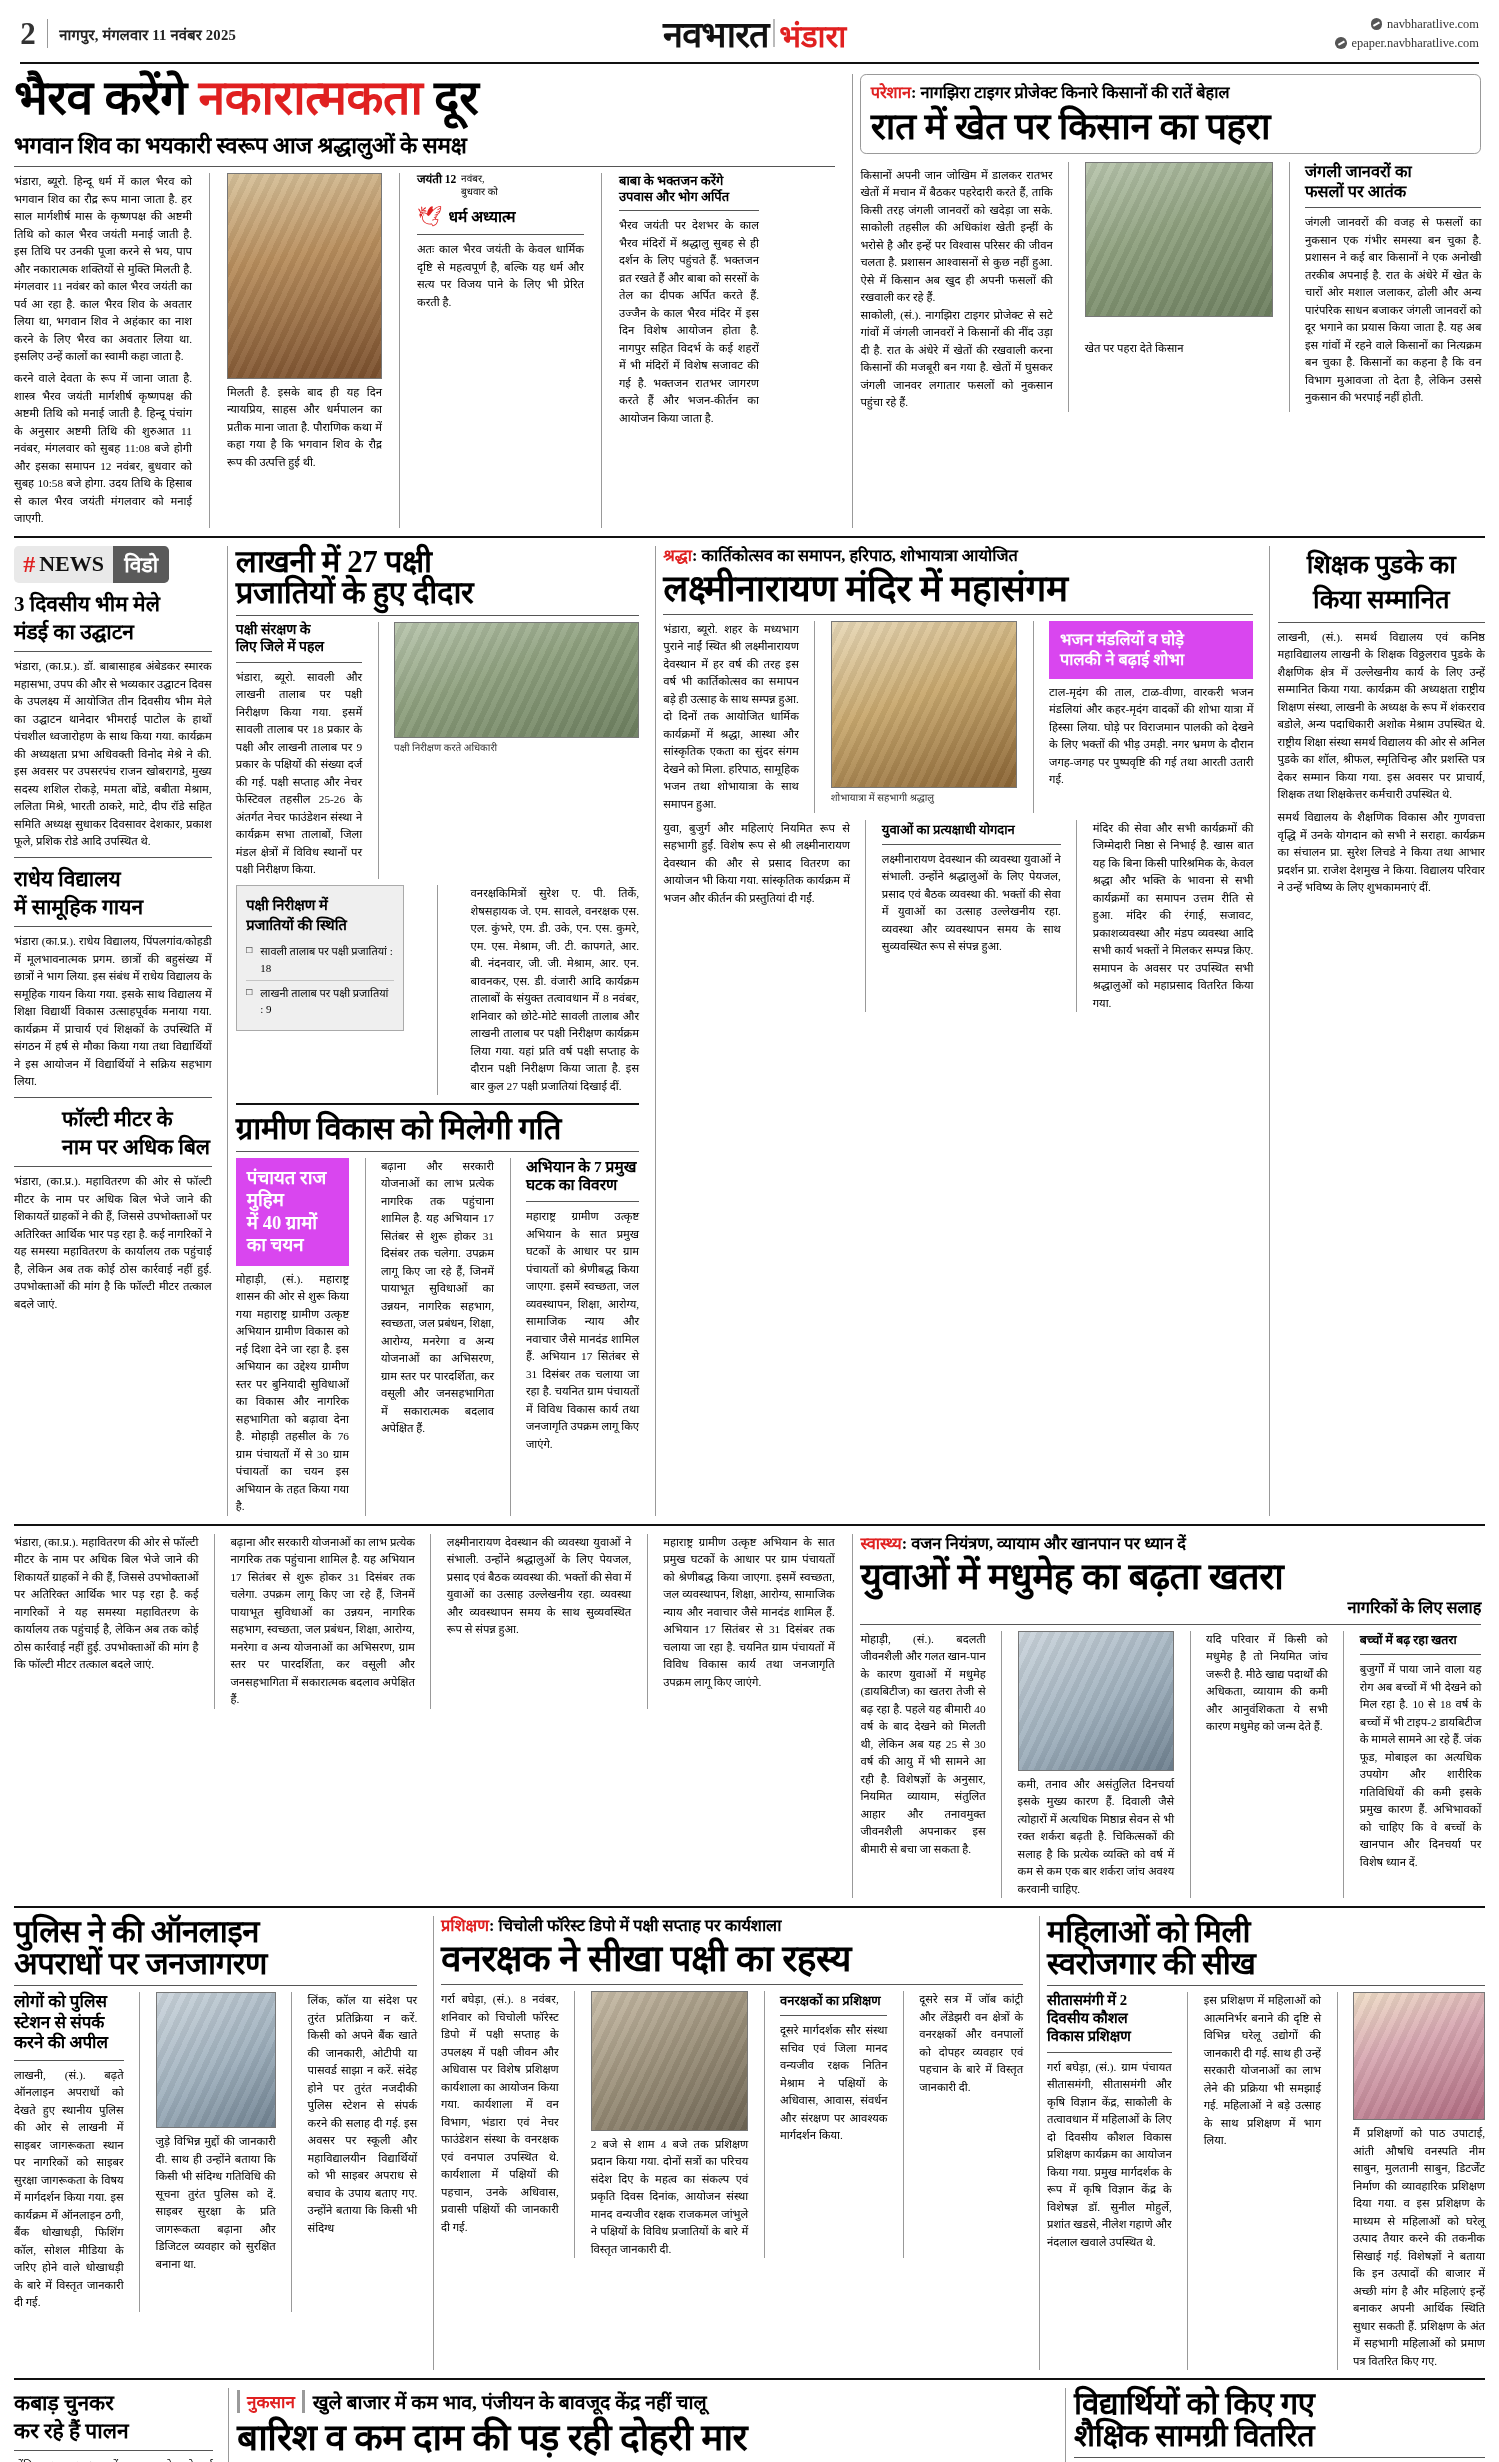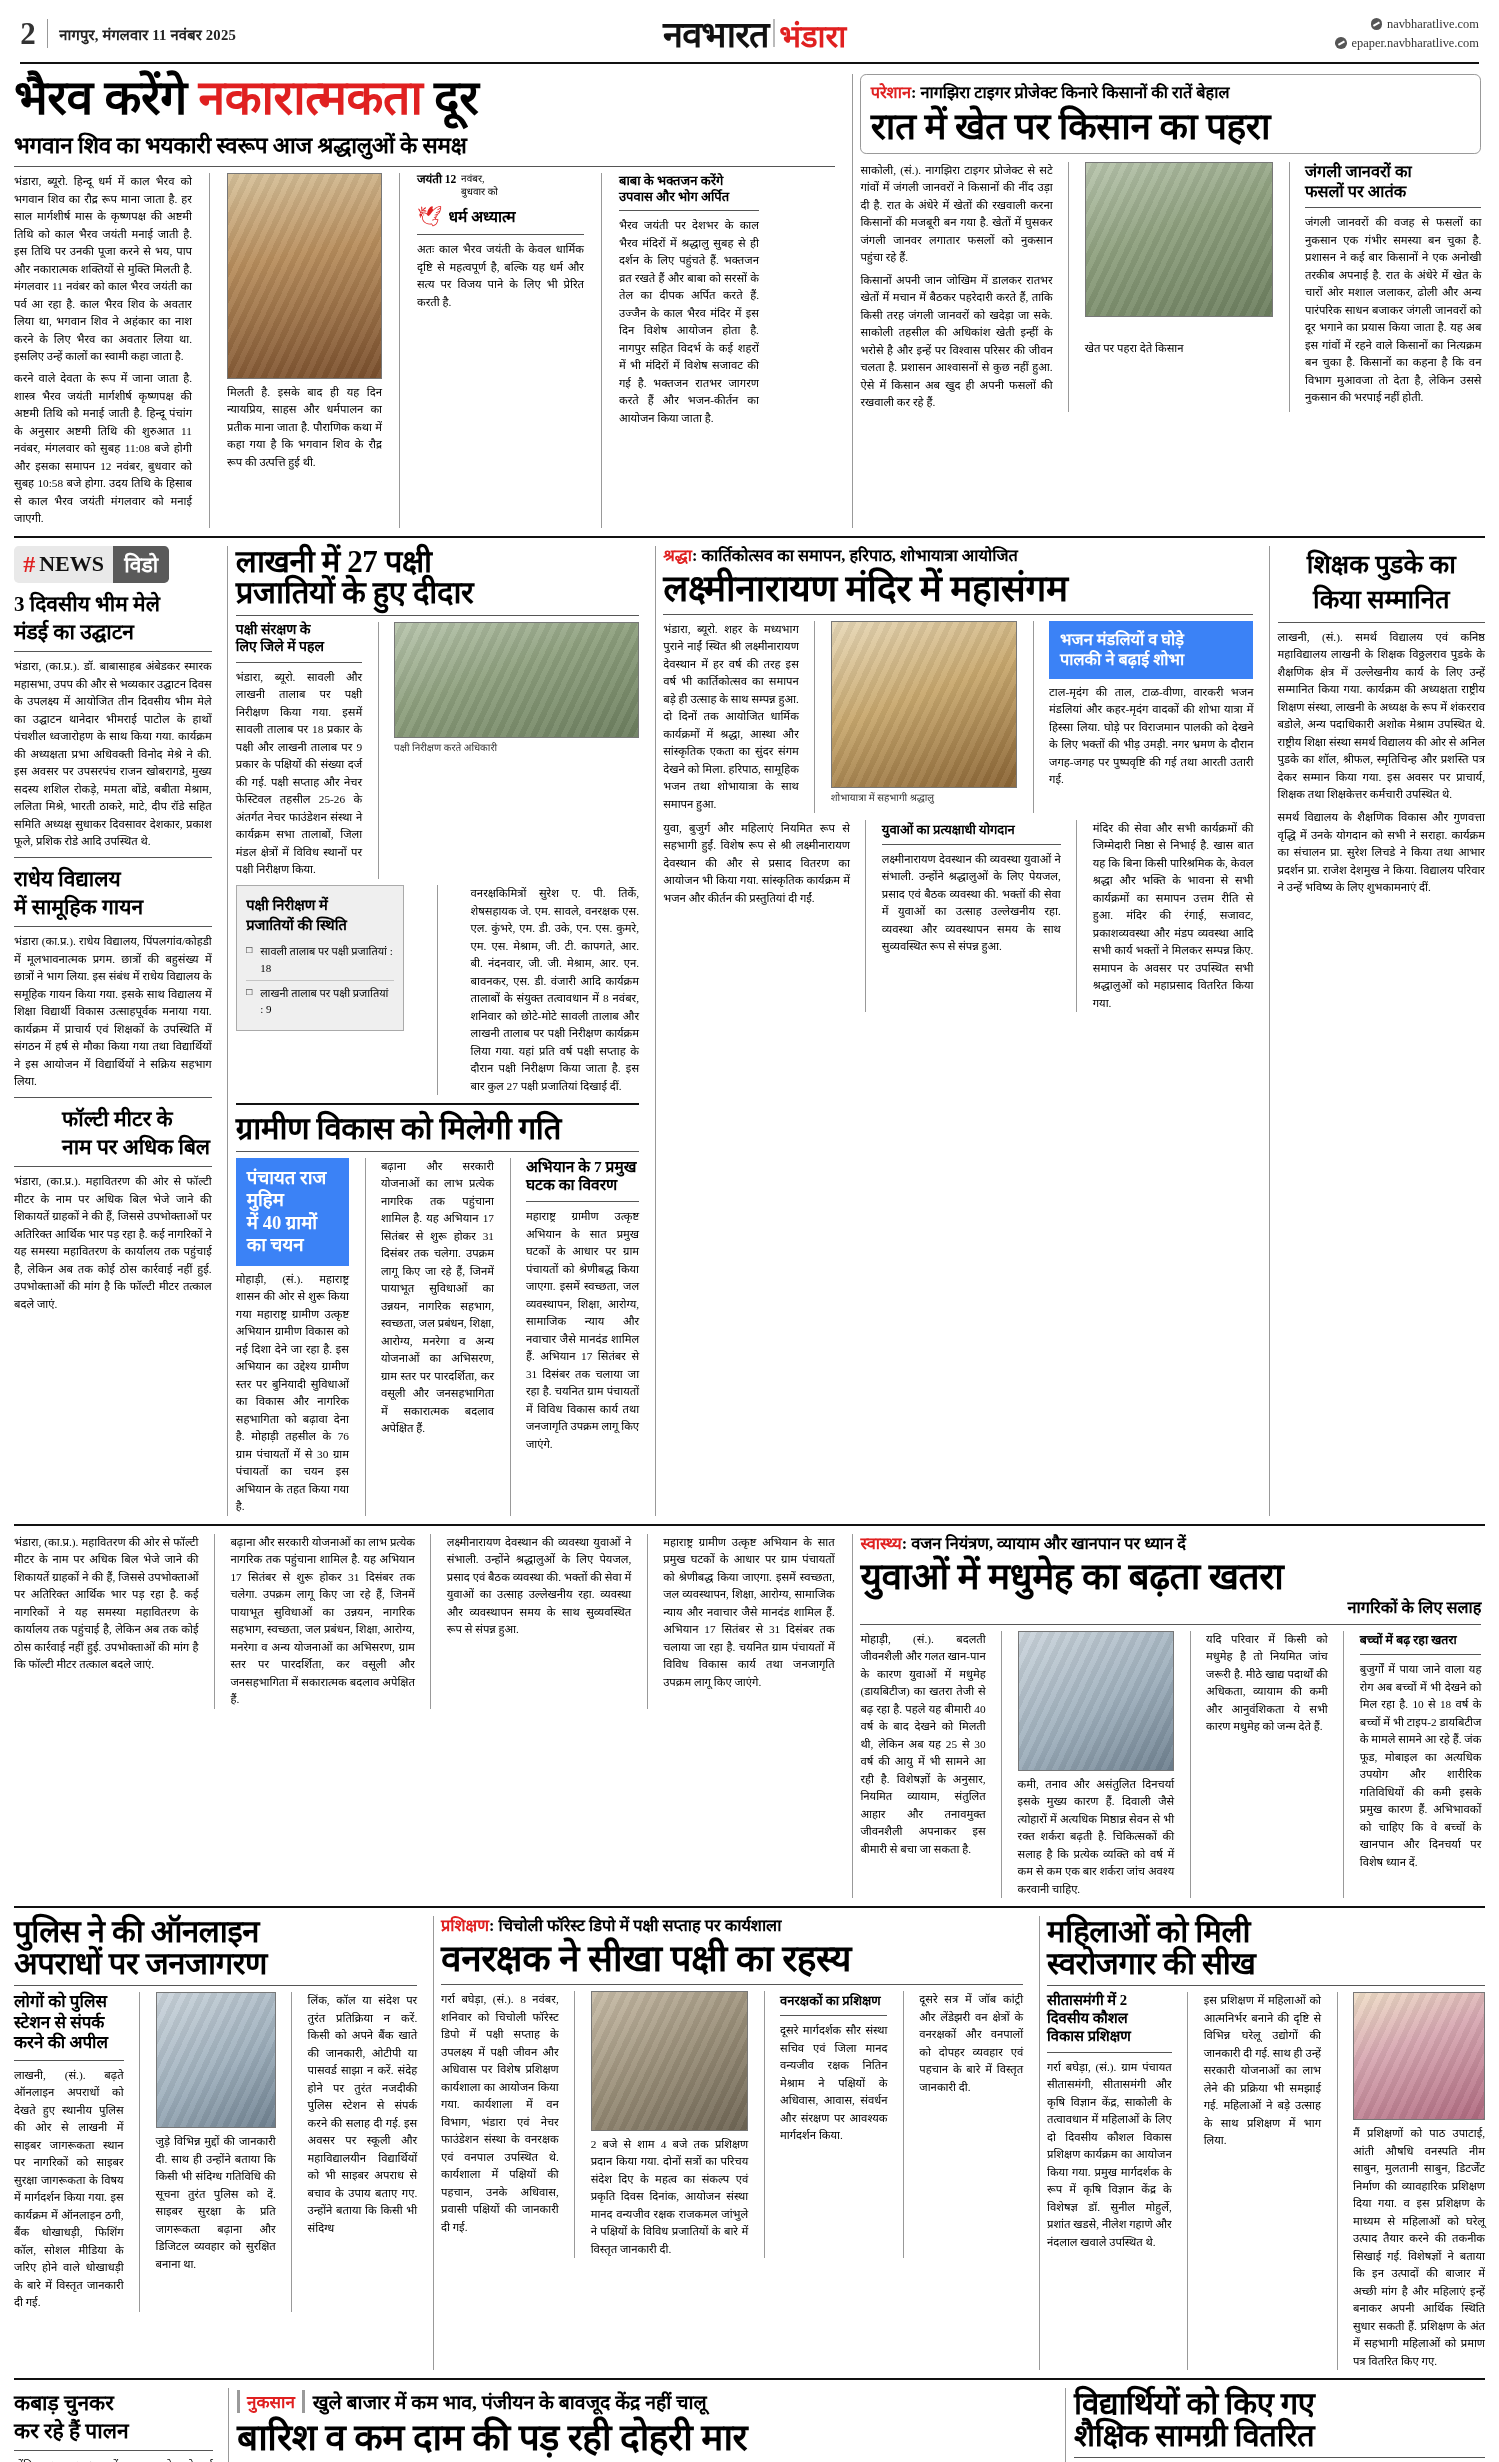--- a/index.html
+++ b/index.html
@@ -59,21 +59,21 @@
 
   .factbox { background:#f7f3e0; border:0.8px solid #b9b090; padding:9.3px 11px; }
 
   .greybox { background:#efefef; border:0.8px solid #aaa; padding:7.8px 9.3px; }
   .greybox h4 { font-size:14.7px; font-weight:900; margin-bottom:5.4px; }
   .greybox li { font-size:11px; line-height:1.5; list-style:none;
      padding:3.9px 0 3.9px 14px; position:relative; border-bottom:0.8px solid #c4c4c4; }
   .greybox li:last-child{border-bottom:none;}
   .greybox li::before { content:"\25A1"; position:absolute; left:0; top:3.1px; font-size:10px; }
 
-  .redpanel { background:#3b82f6; color:#fff; padding:9.3px 11px; }
+  .redpanel { background:#d946ef; color:#fff; padding:9.3px 11px; }
   .redpanel h4 { font-size:18.6px; font-weight:900; line-height:1.2; }
 
   .news-badge { display:inline-flex; align-items:stretch; border-radius:4.7px; overflow:hidden;
      font-weight:900; }
   .nb-a { background:#e9e9e9; color:#111; padding:4.7px 9.3px; font-size:22px; display:flex; align-items:center; gap:3.9px;}
   .nb-hash { color:#e02020; font-size:24px; }
   .nb-b { background:#5a5a5a; color:#fff; padding:4.7px 11px; font-size:21px; display:flex; align-items:center;}
 
   .sec-label { display:inline-block; font-size:17px; font-weight:900; color:#e02020;
      border-left:3.9px solid #9a9a9a; border-right:3.9px solid #9a9a9a; padding:0 7px; }
@@ -156,22 +156,22 @@
 
     <div class="vline"></div>
 
     <div style="width:621px;">
       <div style="border:0.8px solid #999;border-radius:6.2px;padding:7.8px 9.3px;">
         <div class="kicker"><span class="k-red">परेशान</span><span>: नागझिरा टाइगर प्रोजेक्ट किनारे किसानों की रातें बेहाल</span></div>
         <h1 class="head hl-lg" style="margin-top:4.7px;">रात में खेत पर किसान का पहरा</h1>
       </div>
       <div class="row" style="gap:7.8px;margin-top:7.8px;">
         <div style="width:194px;">
+          <p class="body-txt" style="margin-top:4.7px;">किसानों अपनी जान जोखिम में डालकर रातभर खेतों में मचान में बैठकर पहरेदारी करते हैं, ताकि किसी तरह जंगली जानवरों को खदेड़ा जा सके. साकोली तहसील की अधिकांश खेती इन्हीं के भरोसे है और इन्हें पर विश्वास परिसर की जीवन चलता है. प्रशासन आश्वासनों से कुछ नहीं हुआ. ऐसे में किसान अब खुद ही अपनी फसलों की रखवाली कर रहे हैं.</p>
           <p class="body-txt">साकोली, (सं.). नागझिरा टाइगर प्रोजेक्ट से सटे गांवों में जंगली जानवरों ने किसानों की नींद उड़ा दी है. रात के अंधेरे में खेतों की रखवाली करना किसानों की मजबूरी बन गया है. खेतों में घुसकर जंगली जानवर लगातार फसलों को नुकसान पहुंचा रहे हैं.</p>
-          <p class="body-txt" style="margin-top:4.7px;">किसानों अपनी जान जोखिम में डालकर रातभर खेतों में मचान में बैठकर पहरेदारी करते हैं, ताकि किसी तरह जंगली जानवरों को खदेड़ा जा सके. साकोली तहसील की अधिकांश खेती इन्हीं के भरोसे है और इन्हें पर विश्वास परिसर की जीवन चलता है. प्रशासन आश्वासनों से कुछ नहीं हुआ. ऐसे में किसान अब खुद ही अपनी फसलों की रखवाली कर रहे हैं.</p>
         </div>
         <div class="vline"></div>
         <div style="width:190px;">
           <div class="photo" style="height:155px;"></div>
           <p class="body-txt" style="margin-top:23px;">खेत पर पहरा देते किसान</p>
         </div>
         <div class="vline"></div>
         <div style="width:178px;">
           <div style="font-size:16.3px;font-weight:900;line-height:1.2;white-space:pre-line;">जंगली जानवरों का
 फसलों पर आतंक</div>

